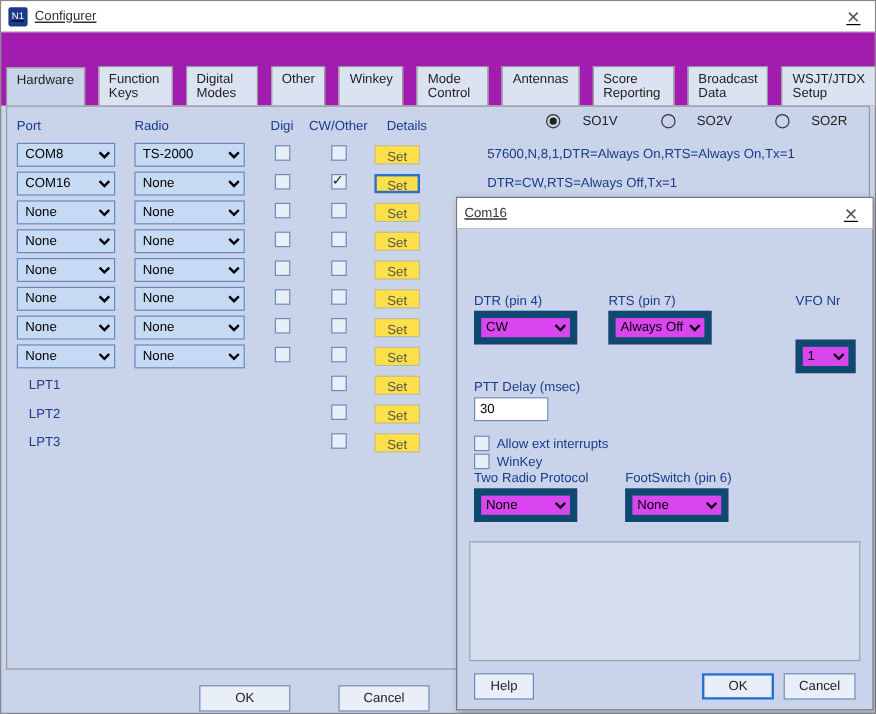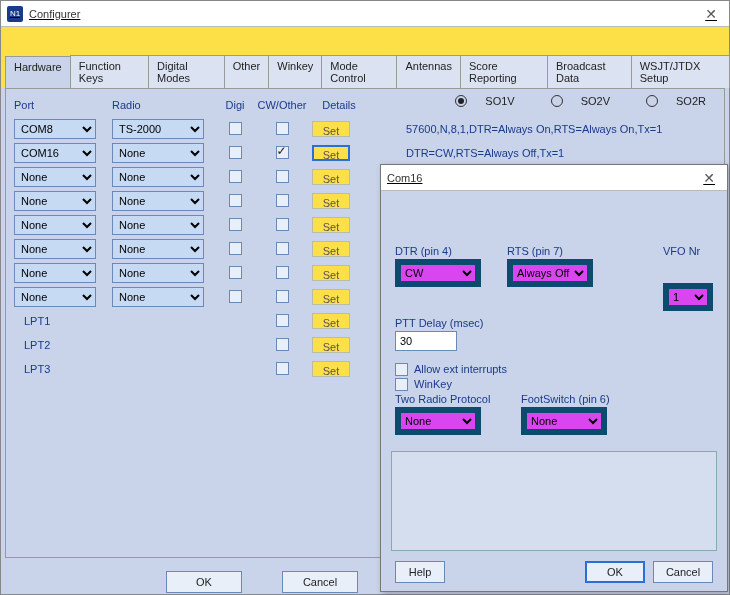--- a/index.html
+++ b/index.html
@@ -3,21 +3,21 @@
 <meta charset="utf-8">
 <style>
   * { box-sizing: border-box; font-family: "Segoe UI", Tahoma, sans-serif; font-size: 11px; }
   body { margin: 0; background: #c9d4ea; }
   .window { width: 730px; height: 595px; background: #c9d4ea; border: 1px solid #888; position: relative; }
   .titlebar { height: 26px; background: #fff; display: flex; align-items: center; padding: 0 6px; border-bottom: 1px solid #bbb; text-decoration: underline; }
   .titlebar .icon { width: 16px; height: 16px; background: #1a3a8a; color:#fff; font-size:8px; display:flex; align-items:center; justify-content:center; margin-right:6px; border-radius:2px;}
   .titlebar .title { color: #333; }
   .titlebar .close { margin-left: auto; font-size: 14px; color: #555; cursor: default; padding:0 6px;}
   .client { position: absolute; top: 26px; left: 0; right: 0; bottom: 0; }
-  .tabstrip { display: flex; background: #fde047; padding-top: 28px; padding-left: 4px; gap:0; }
+  .tabstrip { display: flex; background: #a21caf; padding-top: 28px; padding-left: 4px; gap:12px; }
   .tab { padding: 4px 8px; border: 1px solid #999; border-bottom: none; background: #dbe3f2; color:#222; cursor:default; margin-right:-1px;}
   .tab.active { background: #c9d4ea; position:relative; top:1px; padding-bottom:5px;}
   .tabpanel { border: 1px solid #999; margin: 0 4px; height: 470px; background:#c9d4ea; position:relative; padding:10px 8px;}
   .hdr-row { display:flex; color:#1a3a8a; font-weight:normal; margin-bottom:6px;}
   .col-port{width:92px;}
   .col-radio{width:100px; margin-left:6px;}
   .col-digi{width:34px; margin-left:6px; text-align:center;}
   .col-cw{width:60px; text-align:center;}
   .col-det{width:54px; text-align:center;}
   .row { display:flex; align-items:center; height:24px; margin-bottom:0;}
@@ -36,21 +36,21 @@
   .radio.checked::after{content:"";width:6px;height:6px;background:#222;border-radius:50%;position:absolute;top:2px;left:2px;}
   .detail-text{color:#1a3a8a;}
   .subwin{position:absolute; top:164px; left:380px; width:348px; height:428px; background:#c9d4ea; border:1px solid #777; box-shadow:2px 2px 6px rgba(0,0,0,.25);}
   .subwin .titlebar{background:#fff;}
   .sub-body{padding:20px 14px 8px 14px; position:relative; height:calc(100% - 26px);}
   .field-row{display:flex; gap:26px; margin-bottom:6px;}
   .field{display:flex; flex-direction:column; color:#1a3a8a;}
   .field label{color:#1a3a8a; margin-bottom:2px;}
   select.sub{height:28px; background:#d946ef; border:6px solid #0c4a6e;}
   input.txt{width:62px;height:20px;border:1px solid #6a88b8;background:#fff;padding:0 4px;}
-  .checkline{display:flex;align-items:flex-start;gap:6px;color:#1a3a8a;margin-top:2px;}
+  .checkline{display:flex;align-items:center;gap:6px;color:#1a3a8a;margin-top:2px;}
   .inset{position:absolute; left:10px; right:10px; top:260px; height:100px; border:1px solid #8aa; background:#d4deee;}
   .sub-btm{position:absolute; bottom:8px; left:14px; right:14px; display:flex; align-items:center;}
   .sub-btm .spacer{flex:1;}
   .btn.primary{border:2px solid #2a6fd6; line-height:18px;}
 </style>
 </head>
 <body>
 
 <div class="window">
   <div class="titlebar">

